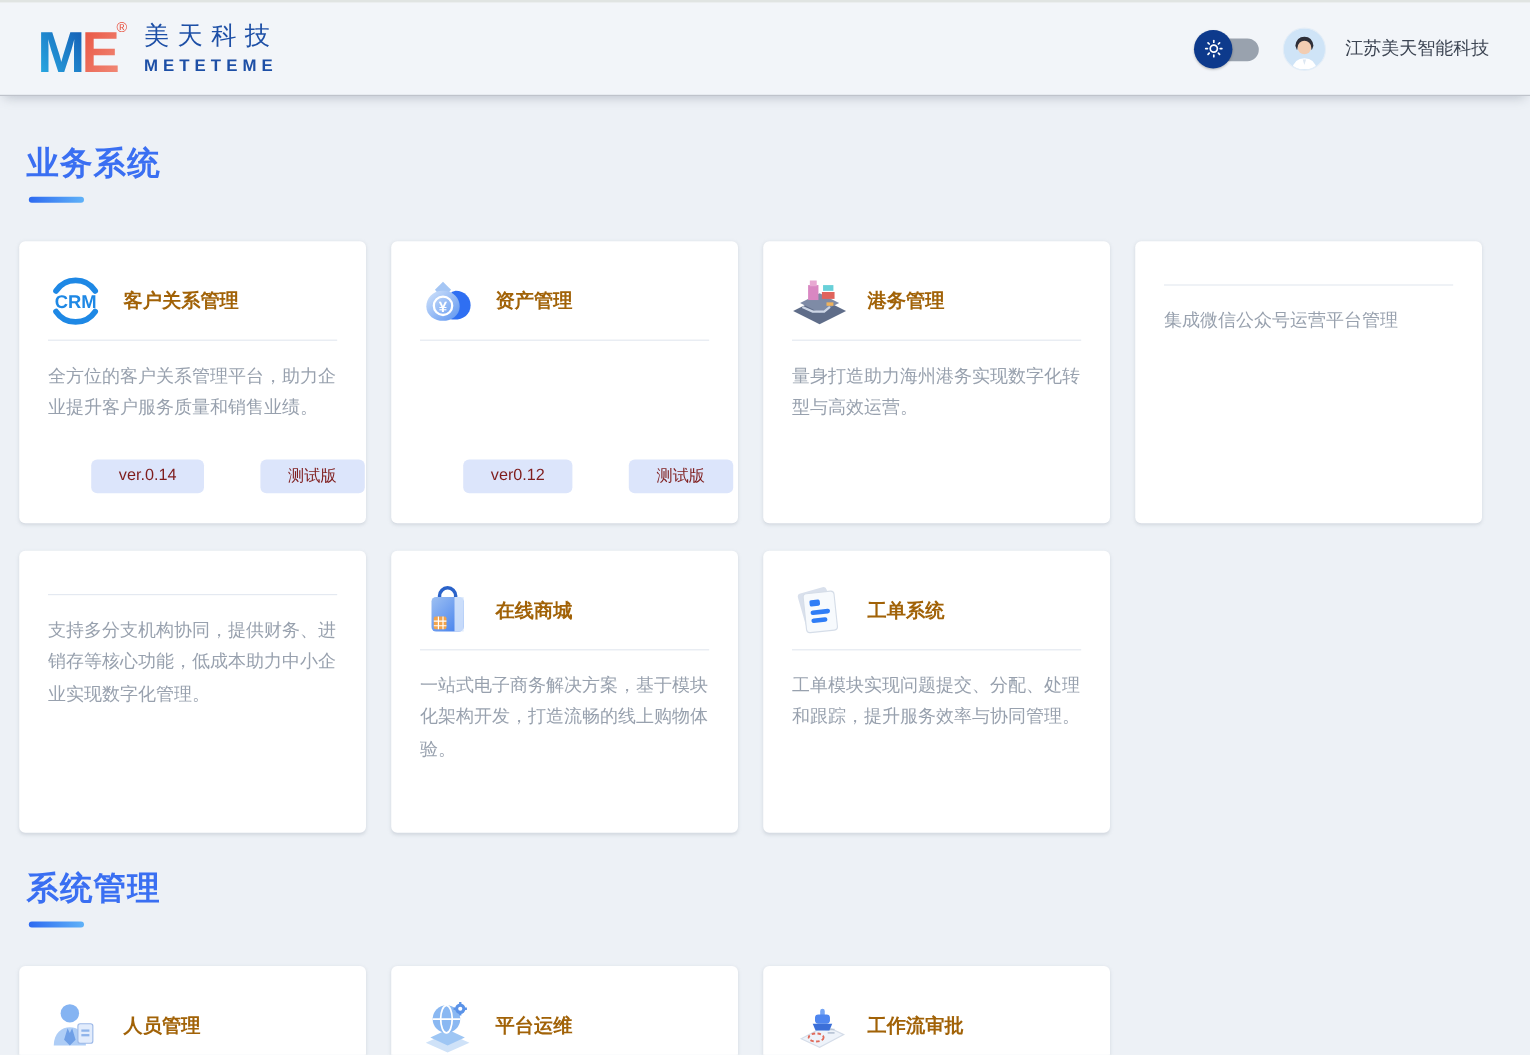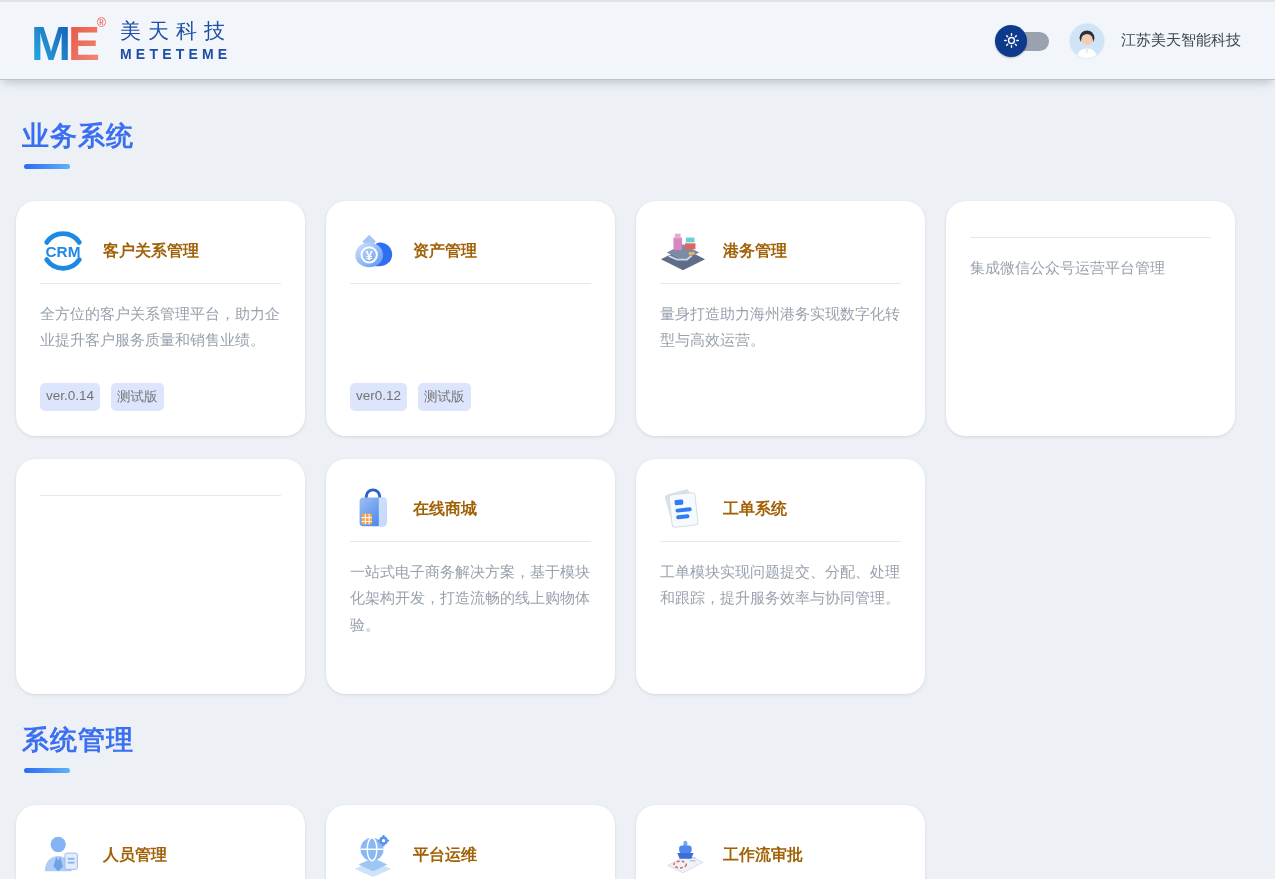--- a/index.html
+++ b/index.html
@@ -63,36 +63,36 @@
   .card-grid {
     margin-top:32px;
     display:grid;
     grid-template-columns:repeat(4,289px);
     column-gap:21px; row-gap:23px;
   }
   .card {
     position:relative;
     width:289px; height:235px;
     background:#ffffff;
-    border-radius:20px;
+    border-radius:5px;
     padding:27px 24px 24px 24px;
     box-shadow:0 1px 3px rgba(140,150,165,.28);
     cursor:pointer;
   }
   .card-head { display:flex; align-items:center; gap:17px; }
   .card-icon { width:46px; height:46px; flex-shrink:0; display:block; }
   .card-icon svg { width:100%; height:100%; display:block; }
   .card-title { font-size:16px; font-weight:bold; color:#a16207; }
   .card-divider { height:1px; background:#e4e9f1; margin:9px 0 17px 0; }
   .card-desc { font-size:15px; color:#98a1ae; line-height:1.75; }
   .badge-row { position:absolute; left:24px; bottom:25px; display:flex; gap:11px; }
   .badge {
-    background:#dce5fb; color:#737373;
-    font-size:13.5px; padding:5px 6px;
-    border-radius:5px; white-space:nowrap;
+    background:#dce5fb; color:#7f1d1d;
+    font-size:13.5px; padding:5px 23px;
+    border-radius:5px; white-space:nowrap;margin-left:36px;
   }
 </style>
 </head>
 <body>
 
 <div class="header">
   <div class="logo">
     <svg class="logo-mark" viewBox="0 0 78 52">
       <defs>
         <linearGradient id="gm" x1="0" y1="1" x2="1" y2="0">
@@ -216,20 +216,21 @@
   </div>
 
   <div class="card">
     <div class="card-divider"></div>
     <div class="card-desc">集成微信公众号运营平台管理</div>
     <div class="badge-row"></div>
   </div>
 
   <div class="card">
     <div class="card-divider"></div>
+    <div class="card-desc">支持多分支机构协同，提供财务、进销存等核心功能，低成本助力中小企业实现数字化管理。</div>
     <div class="badge-row"></div>
   </div>
 
   <div class="card">
     <div class="card-head">
       <span class="card-icon">
               <svg viewBox="0 0 48 48">
                 <defs>
                   <linearGradient id="gbg" x1="0" y1="0" x2="1" y2="1">
                     <stop offset="0" stop-color="#9dc0f2"></stop>

